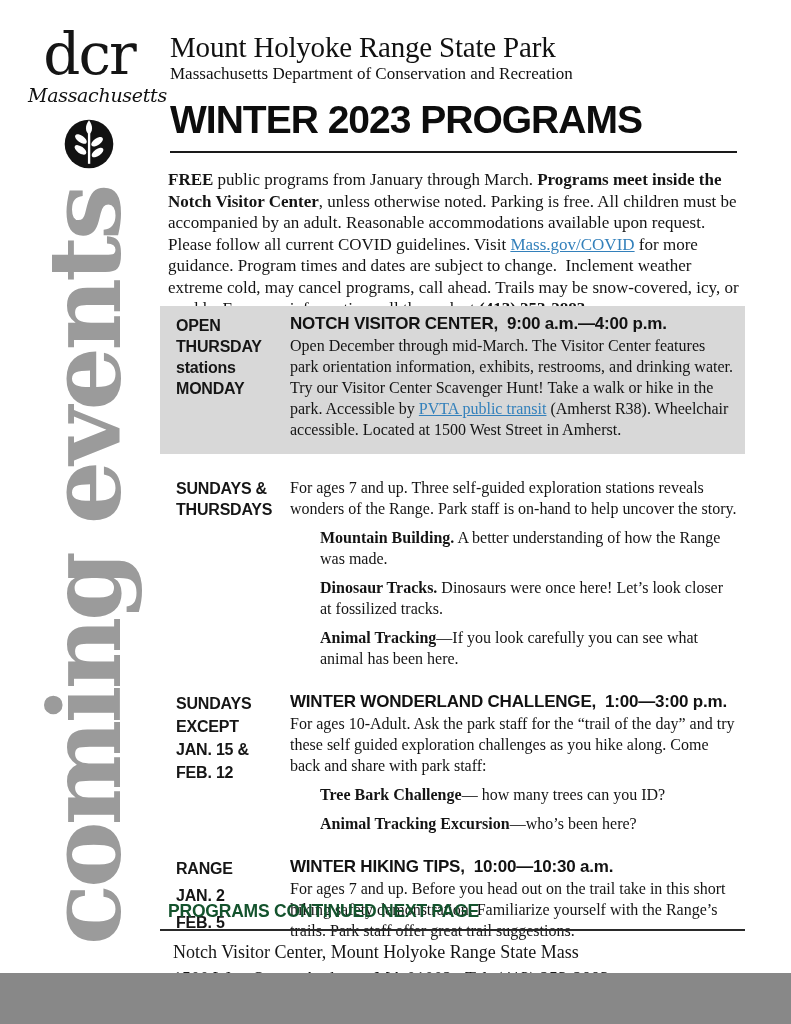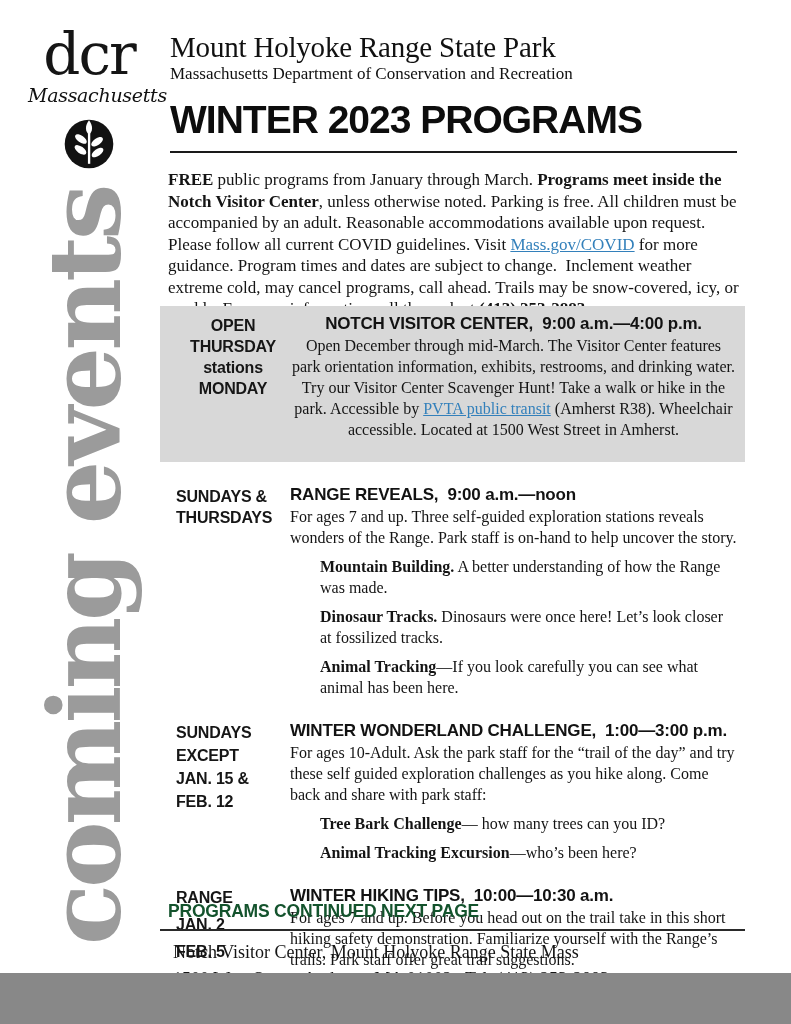--- a/index.html
+++ b/index.html
@@ -28,21 +28,21 @@
   a.link { color:var(--link,#3380bb); text-decoration:underline; cursor:pointer; }
   
   .watermark { position:absolute; left:-260px; top:545px; width:690px; height:110px;
     transform:rotate(-90deg); text-align:center;
     font-family:"DejaVu Serif",serif; font-weight:700; font-size:100px; line-height:110px;
     letter-spacing:-4px; color:var(--wm,#9b9b9b); white-space:nowrap; }
   
   .programs { position:absolute; left:160px; top:306px; width:585px; }
   .program { display:grid; grid-template-columns:114px 1fr; padding:0 8px 0 16px; }
   .program + .program { margin-top:22px; }
-  .program.highlight { background:var(--hl,#d8d8d8); padding-top:7px; padding-bottom:22px;text-align:center; }
+  .program.highlight { background:var(--hl,#d8d8d8); padding-top:7px; padding-bottom:14px; }
   .schedule { font-family:"Liberation Sans","DejaVu Sans",sans-serif; font-weight:700;
     font-size:16px; line-height:21px; letter-spacing:-0.2px; color:#161616; padding-top:2px; }
   .program:nth-child(3) .schedule div + div { margin-top:2px; }
   .program:nth-child(4) .schedule div + div { margin-top:6px; }
   .ptitle { font-family:"Liberation Sans","DejaVu Sans",sans-serif; font-weight:700;
     font-size:17px; line-height:21px; letter-spacing:-0.2px; color:#121212; }
   .pbody { font-size:16px; line-height:21px; color:#141414; margin-top:1px; }
   .subitem { font-size:16px; line-height:21px; color:#141414; margin:8px 0 0 30px; }
   
   .continued { position:absolute; left:168px; top:901px;
@@ -95,21 +95,20 @@
           <div class="ptitle">NOTCH VISITOR CENTER,&nbsp; 9:00 a.m.—4:00 p.m.</div>
           <p class="pbody"><span>Open December through mid-March. The Visitor Center features park orientation information, exhibits, restrooms, and drinking water. Try our Visitor Center Scavenger Hunt! Take a walk or hike in the park. Accessible by </span><a class="link" href="#">PVTA public transit</a><span> (Amherst R38). Wheelchair accessible. Located at 1500 West Street in Amherst.</span></p>
         </div>
       </div>
       <div class="program">
         <div class="schedule">
           <div>SUNDAYS &amp;</div>
           <div>THURSDAYS</div>
         </div>
         <div class="details">
-          <div class="ptitle">RANGE REVEALS,&nbsp; 9:00 a.m.—noon</div>
           <p class="pbody"><span>For ages 7 and up. Three self-guided exploration stations reveals wonders of the Range. Park staff is on-hand to help uncover the story.</span></p>
           <p class="subitem"><span class="b">Mountain Building.</span> A better understanding of how the Range was made.</p>
           <p class="subitem"><span class="b">Dinosaur Tracks.</span> Dinosaurs were once here! Let’s look closer at fossilized tracks.</p>
           <p class="subitem"><span class="b">Animal Tracking</span>—If you look carefully you can see what animal has been here.</p>
         </div>
       </div>
       <div class="program">
         <div class="schedule">
           <div>SUNDAYS</div>
           <div>EXCEPT</div>

